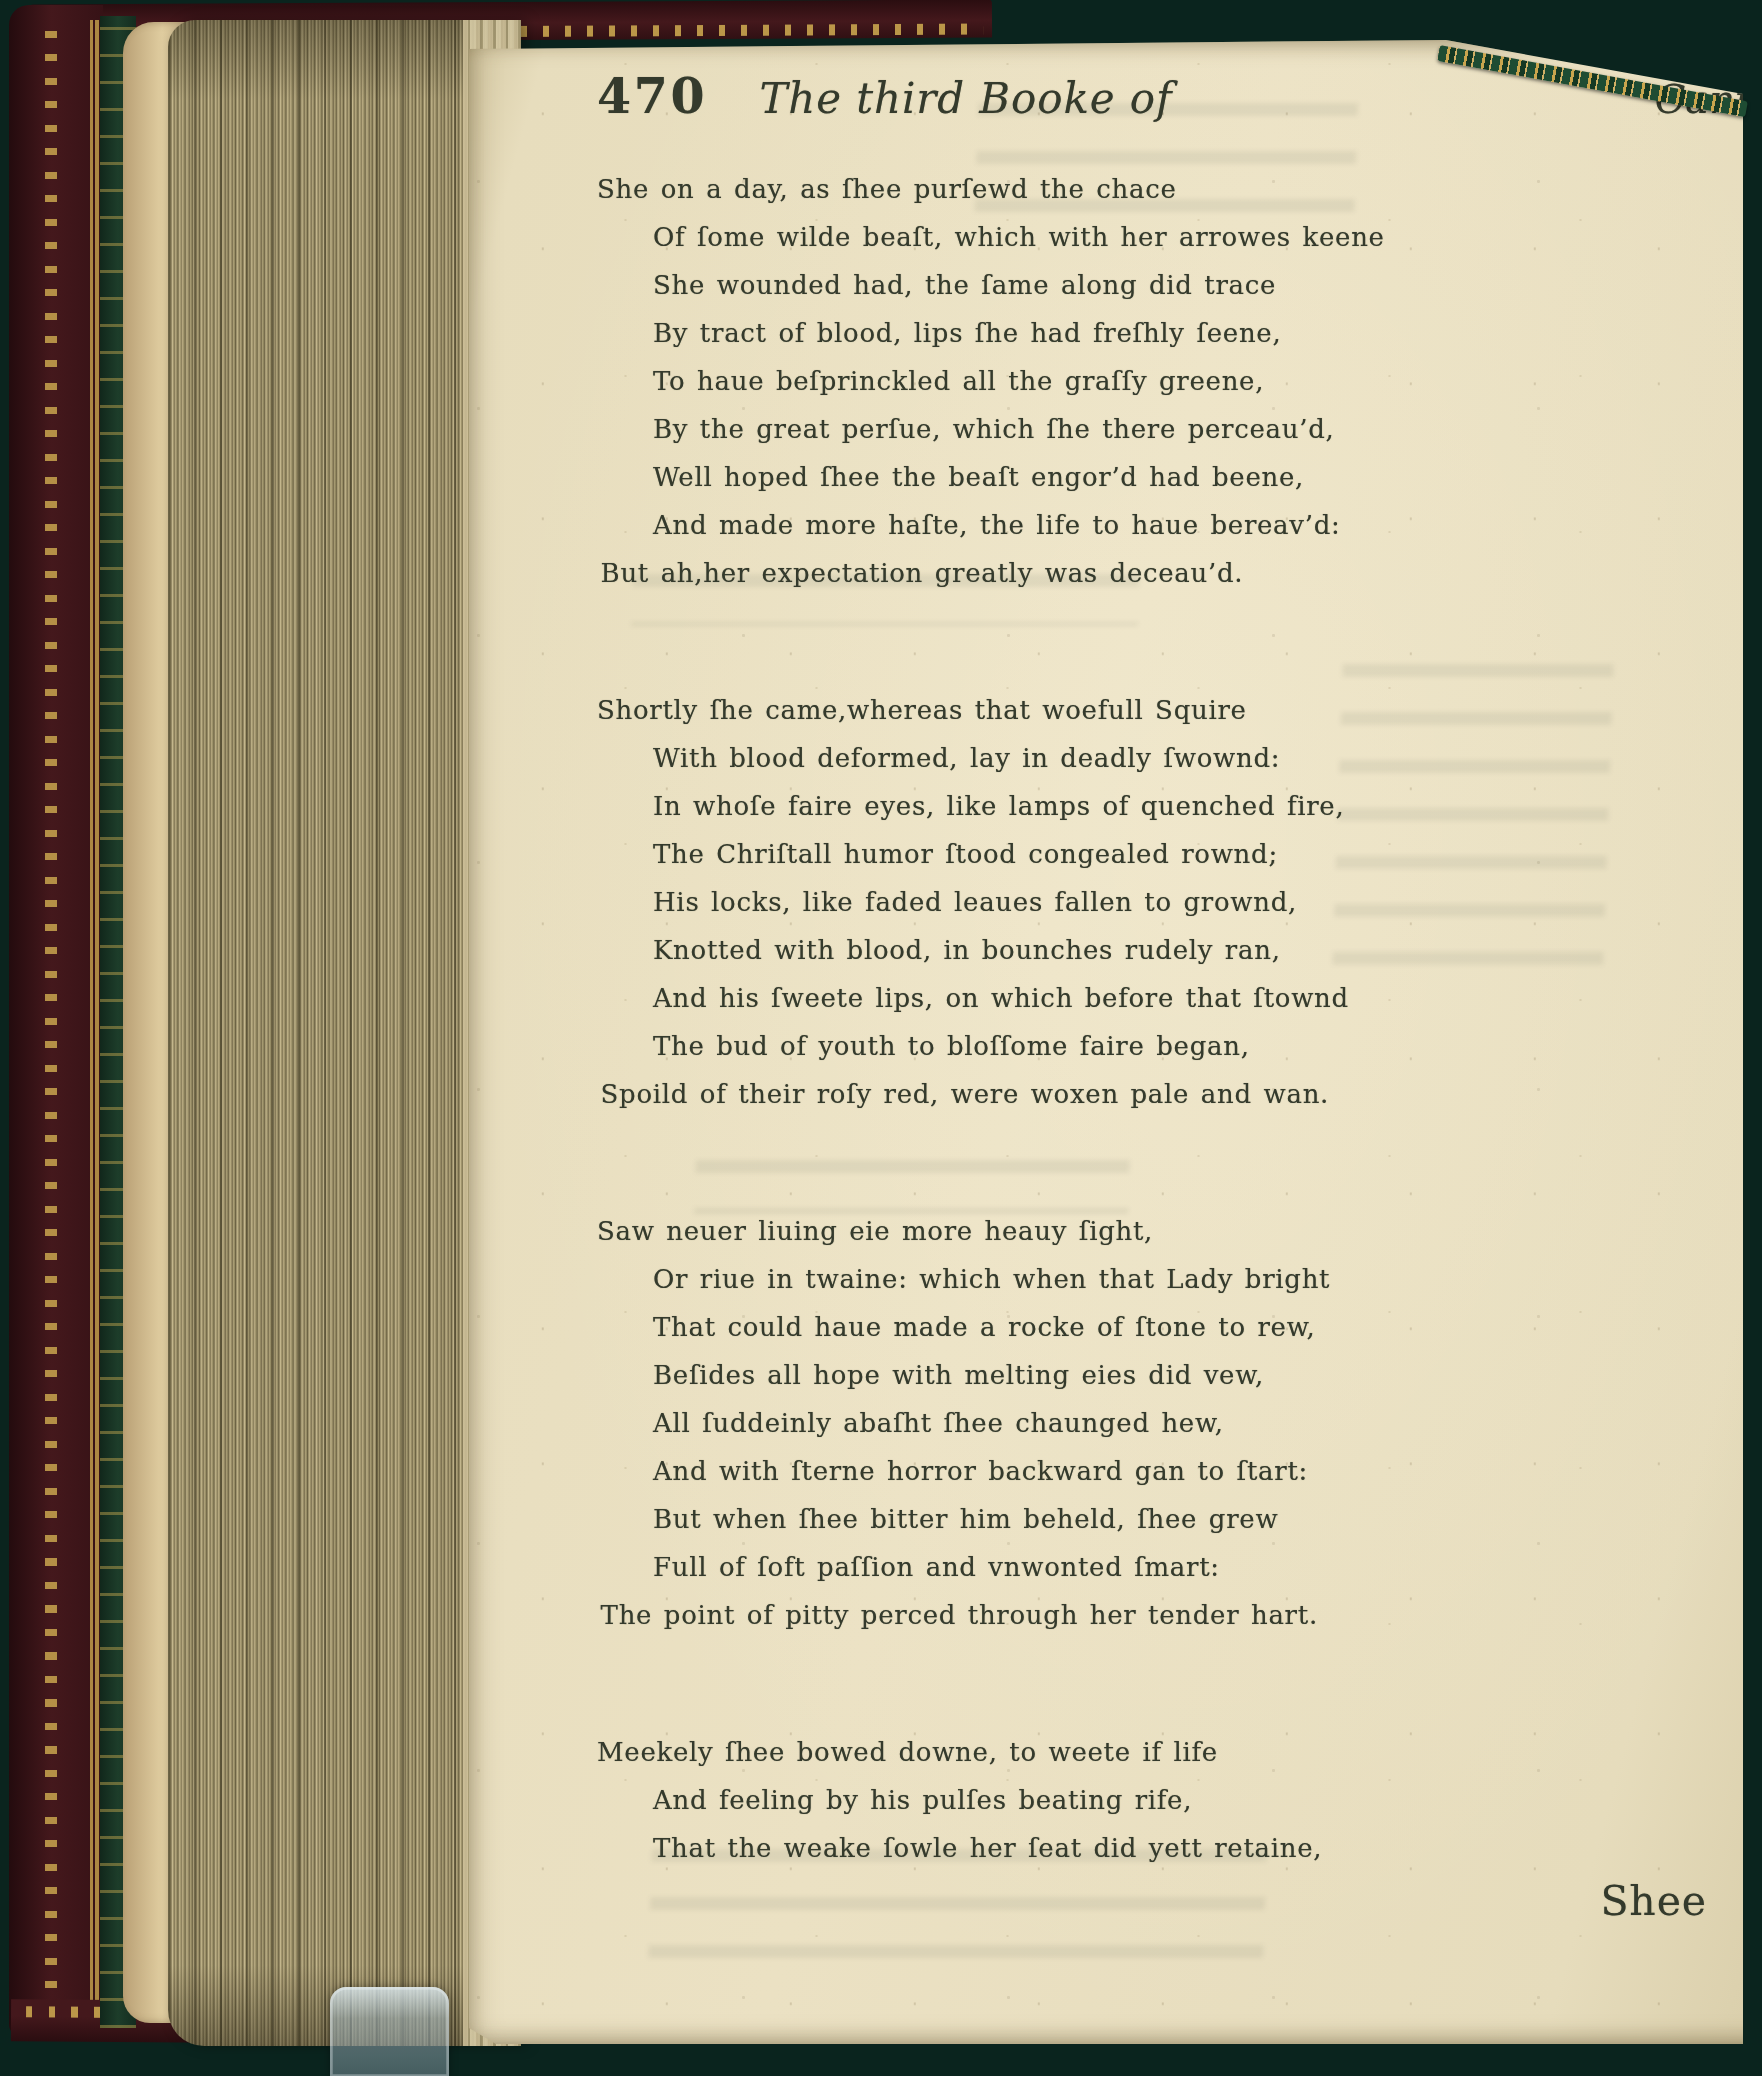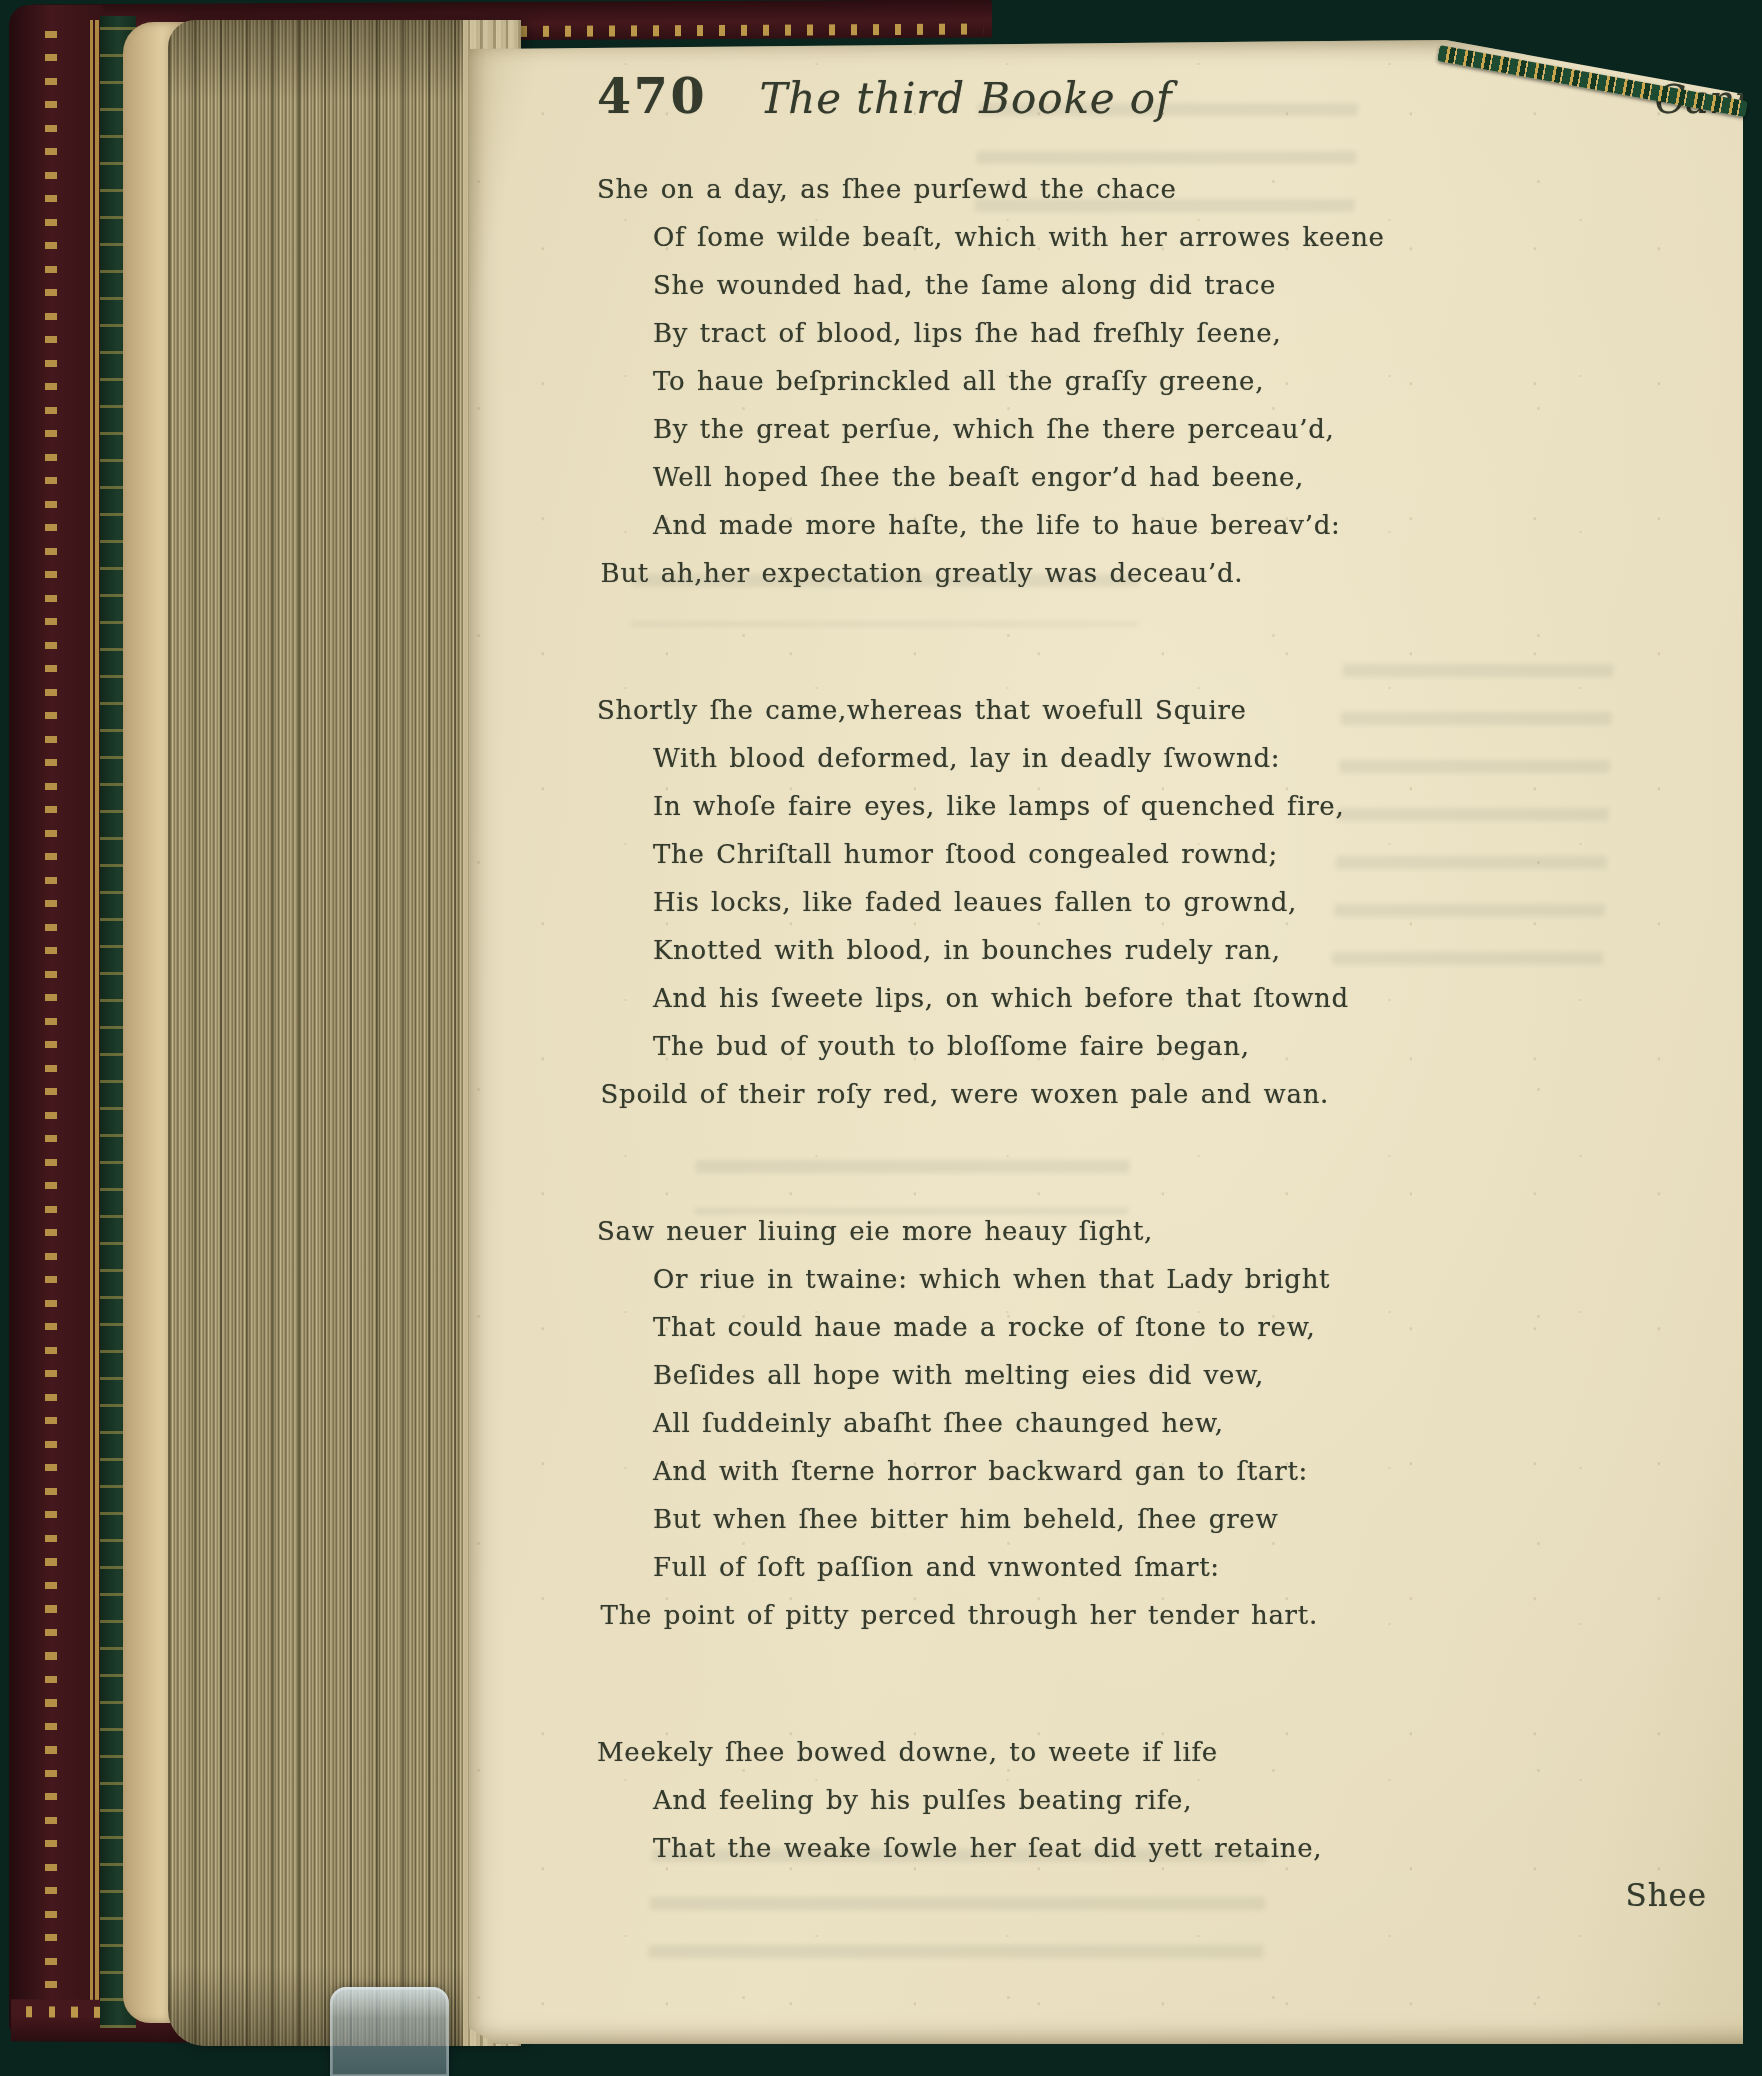--- a/index.html
+++ b/index.html
@@ -116,21 +116,21 @@
   .canto-heading{font-style:italic;font-size:40px;margin-left:auto;white-space:nowrap;}
   .stanza{margin:0;}
   .stanza + .stanza{margin-top:89px;}
   .line{
     font-size:26px;line-height:48px;white-space:nowrap;
     letter-spacing:0.7px;word-spacing:2.7px;
   }
   .line.ind1{margin-left:56px;}
   .line.ind2{margin-left:3.6px;}
   .catchword-row{text-align:right;padding-right:104px;margin-top:5.4px;}
-  .catchword{font-size:31px;letter-spacing:0.9px;}
+  .catchword{font-size:41px;letter-spacing:0.9px;}
 </style>
 </head>
 <body>
 
 <div class="cover-top">
   <div class="ticks"></div>
 </div>
 <div class="cover-left">
   <div class="zig"></div>
   <div class="rule"></div>

